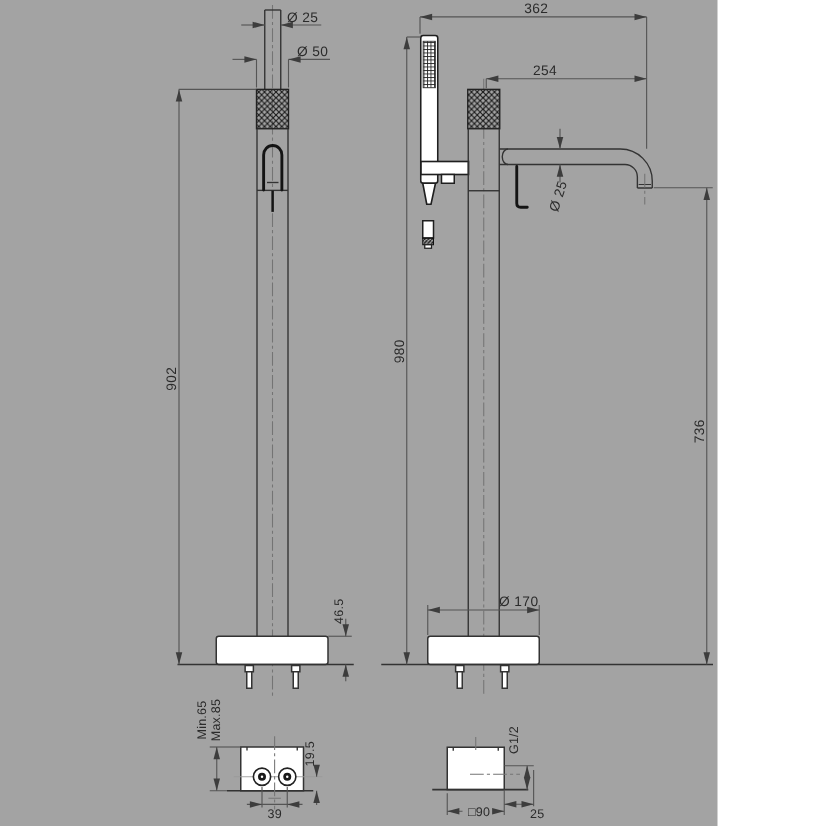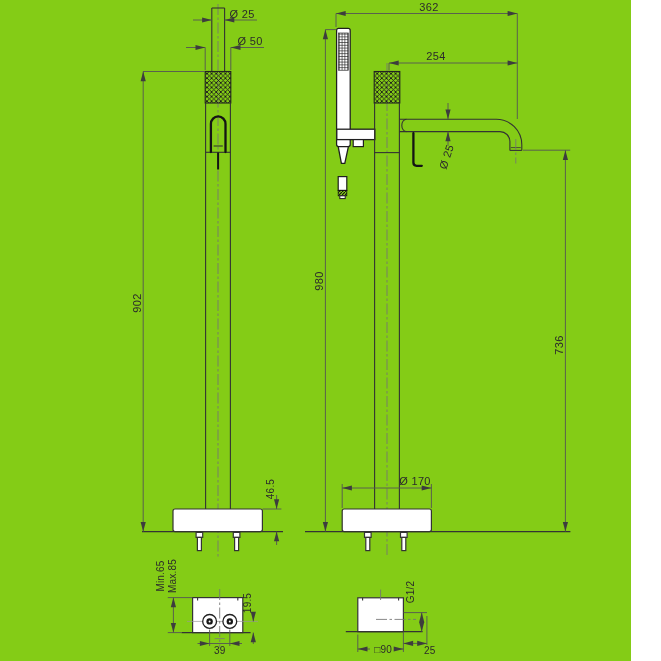--- a/index.html
+++ b/index.html
@@ -1,16 +1,16 @@
 <!DOCTYPE html>
 <html><head>
 <meta charset="utf-8">
 <style>
   html,body{margin:0;padding:0;background:#fff;}
-  #stage{position:relative;width:631px;height:661px;background:#84cc16;overflow:hidden;
+  #stage{position:relative;width:574px;height:661px;background:#a3a3a3;overflow:hidden;
          font-family:"Liberation Sans", sans-serif;}
   svg{display:block}
   .dim-text{fill:#2b2b2b;font-family:"Liberation Sans", sans-serif;font-size:11px;letter-spacing:.3px;}
   .dim-text-sm{fill:#2b2b2b;font-family:"Liberation Sans", sans-serif;font-size:10px;letter-spacing:.2px;}
   .obj{stroke:#333;stroke-width:1.1;fill:none;}
   .obj-f{stroke:#333;stroke-width:1.2;fill:#fff;}
   .thick{stroke:#141414;stroke-width:2.3;fill:none;stroke-linecap:round;}
   .dim{stroke:#555;stroke-width:0.9;fill:none;}
   .cl{stroke:#747474;stroke-width:0.85;fill:none;stroke-dasharray:11 2.5 2.5 2.5;}
 </style>

